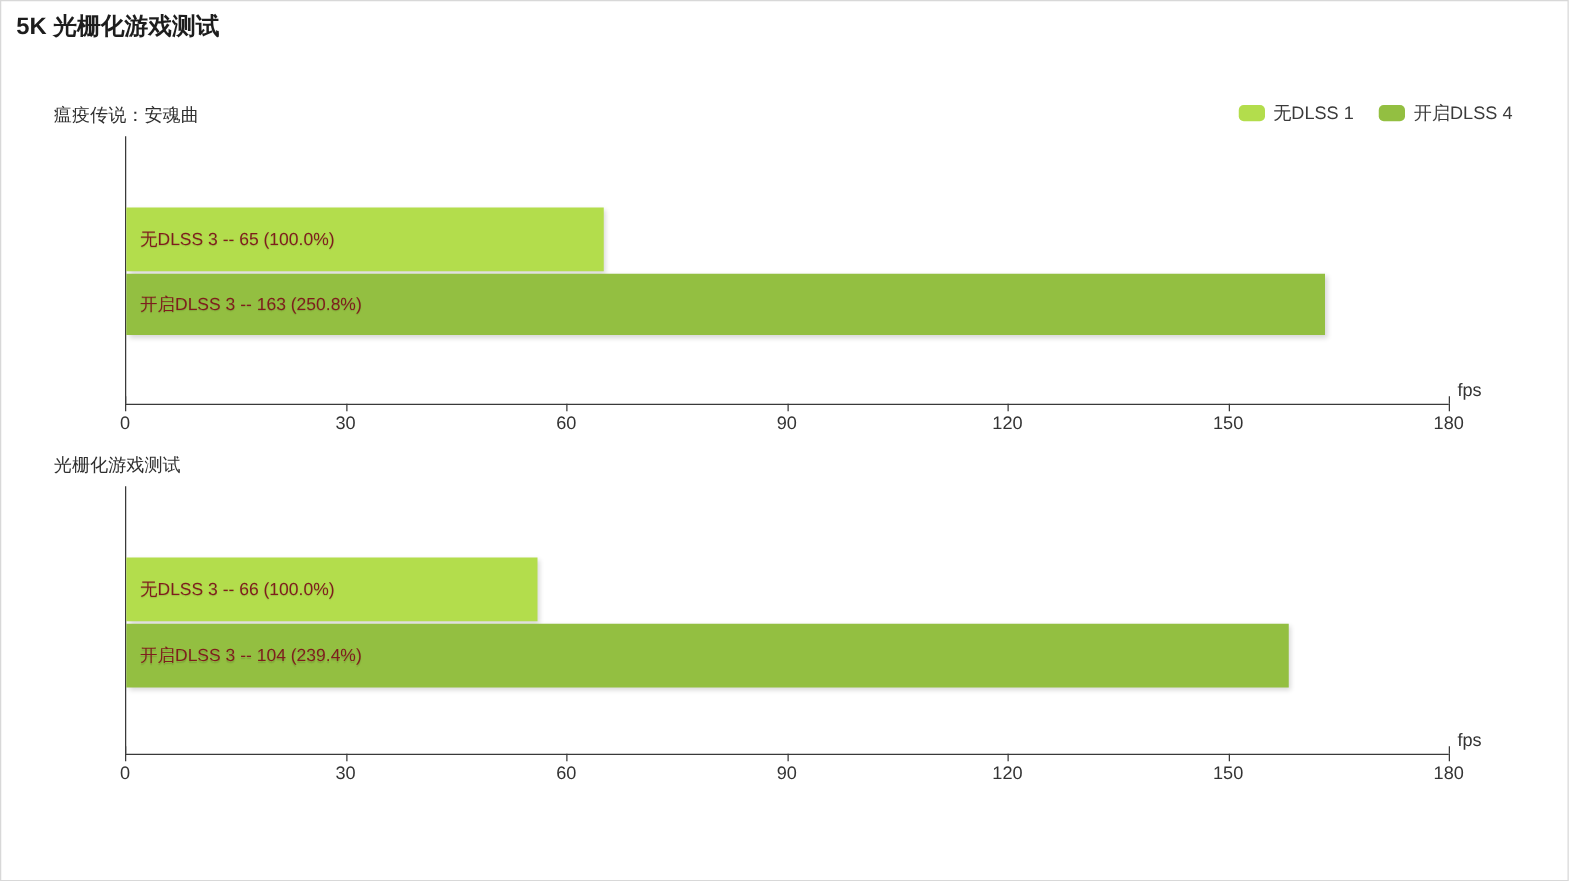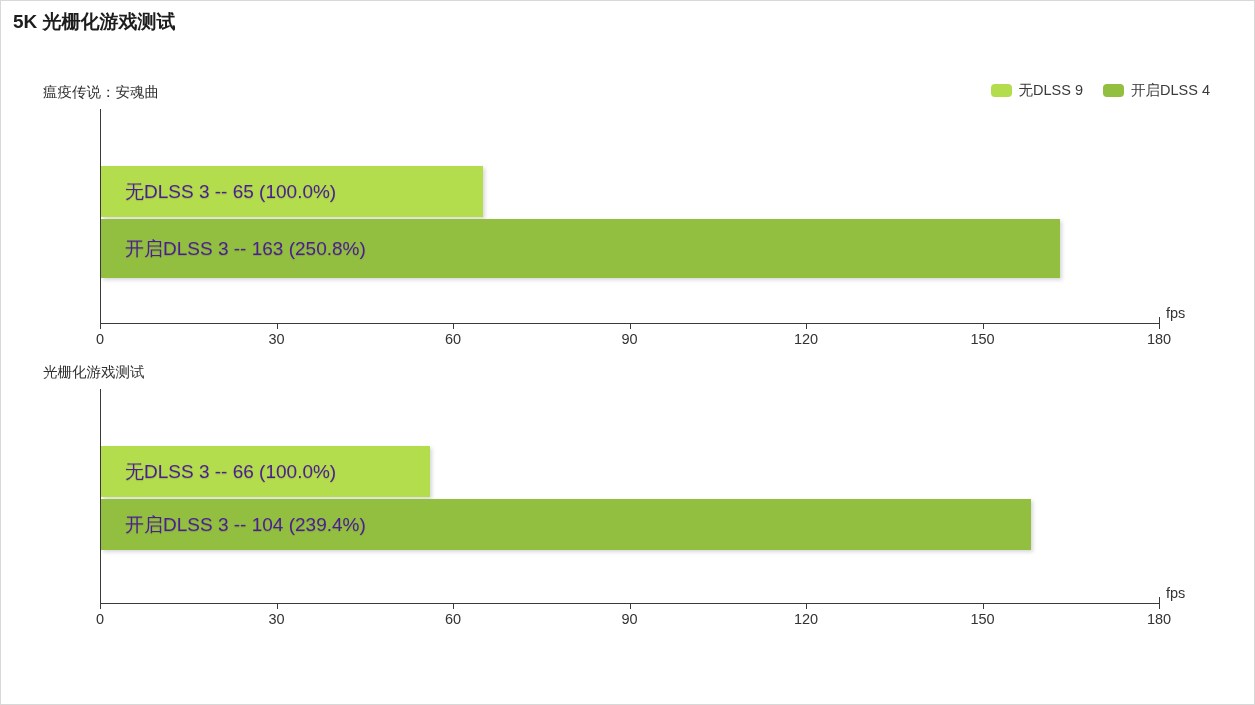--- a/index.html
+++ b/index.html
@@ -140,38 +140,38 @@
 
   
   .bar {
     position: absolute;
     left: 1px;
     display: flex;
     align-items: center;
     box-shadow: 2px 2px 4px rgba(0, 0, 0, 0.16);
   }
   .bar-label {
-    font-size: 19px;
-    color: #4c1d95;
-    padding-left: 24px;
+    font-size: 14px;
+    color: #7f1d1d;
+    padding-left: 11px;
     white-space: nowrap;
     text-shadow: 0 1px 1px rgba(0,0,0,0.14);
   }
 </style>
 </head>
 <body>
 
 <div class="header">
   <div class="title">5K 光栅化游戏测试</div>
 </div>
 
 <div class="legend">
   <div class="legend-item">
     <span class="legend-swatch" style="background: rgb(179, 221, 76);"></span>
-    <span class="legend-label">无DLSS 9</span>
+    <span class="legend-label">无DLSS 1</span>
   </div>
   <div class="legend-item">
     <span class="legend-swatch" style="background: rgb(147, 191, 65);"></span>
     <span class="legend-label">开启DLSS 4</span>
   </div>
 </div>
 
 <div class="chart-block" id="chart-0">
   <div class="chart-name">瘟疫传说：安魂曲</div>
   <div class="plot">
@@ -190,21 +190,21 @@
       <div class="tick" style="left: 706px;"></div>
       <div class="tick-label" style="left: 706px;">120</div>
       <div class="tick" style="left: 882.5px;"></div>
       <div class="tick-label" style="left: 882.5px;">150</div>
       <div class="tick" style="left: 1059px;"></div>
       <div class="tick-up" style="left: 1059px;"></div>
       <div class="tick-label" style="left: 1059px;">180</div>
       <div class="bar" style="width: 382.417px; height: 51px; top: 57px; background: rgb(179, 221, 76);">
         <span class="bar-label">无DLSS 3  --  65 (100.0%)</span>
       </div>
-      <div class="bar" style="width: 958.983px; height: 59px; top: 110px; background: rgb(147, 191, 65);">
+      <div class="bar" style="width: 958.983px; height: 49px; top: 110px; background: rgb(147, 191, 65);">
         <span class="bar-label">开启DLSS 3  --  163 (250.8%)</span>
       </div>
     </div>
 </div>
 
 <div class="chart-block" id="chart-1">
   <div class="chart-name">光栅化游戏测试</div>
   <div class="plot">
     <div class="y-axis"></div>
     <div class="x-axis"></div>

